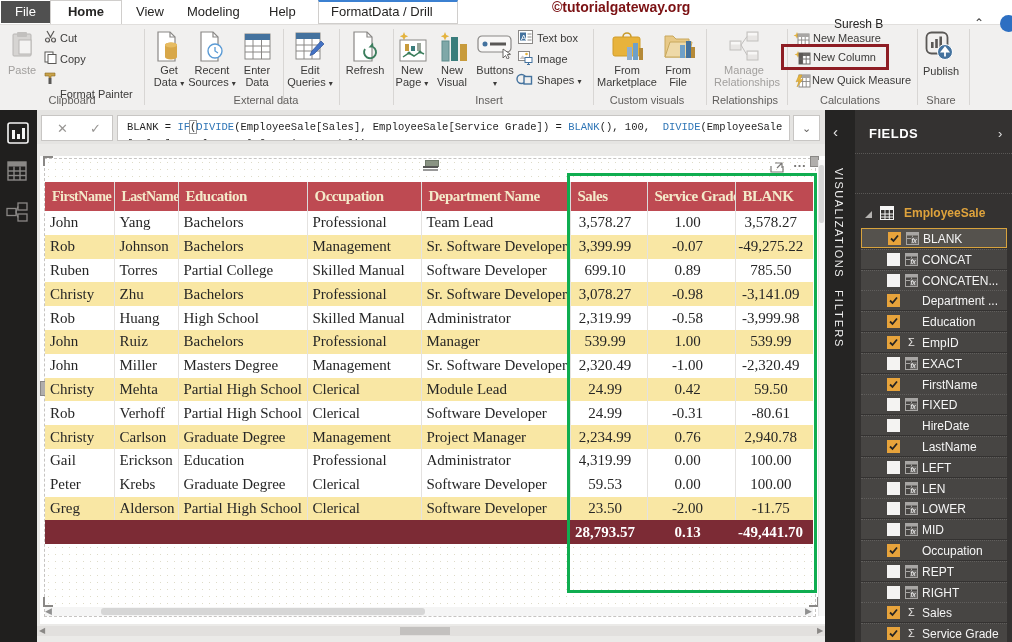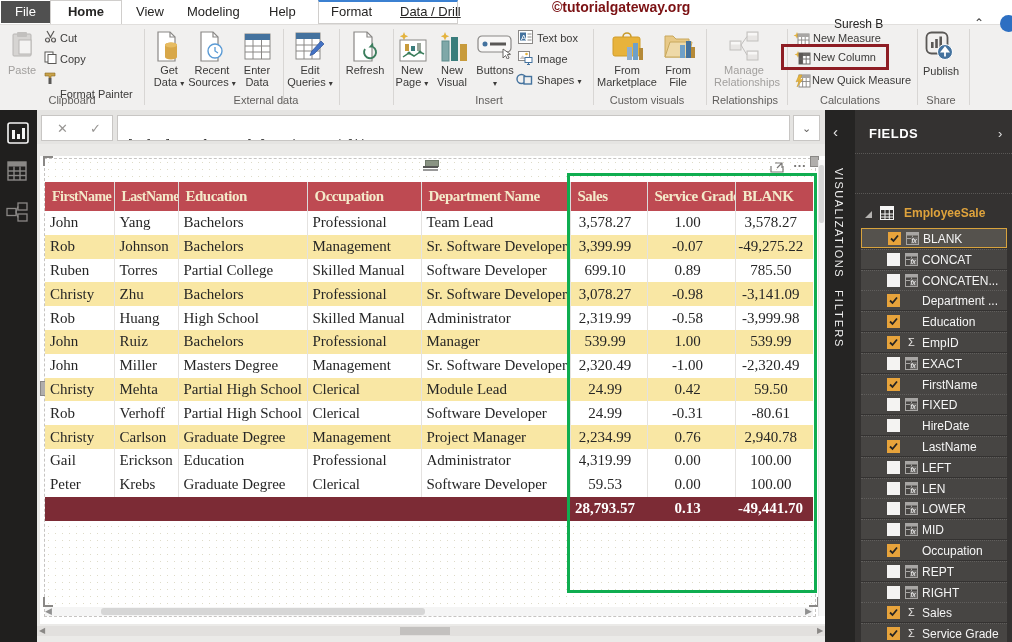--- a/index.html
+++ b/index.html
@@ -62,21 +62,21 @@
          font-size:13px;text-align:center;line-height:22px;">File</div>
     <div class="abs" style="left:50px;top:0px;width:72px;height:24px;background:#fff;
          border:1px solid #D0CECC;border-bottom:none;box-sizing:border-box;"></div>
     <div class="tab" style="left:50px;width:72px;text-align:center;font-weight:bold;">Home</div>
     <div class="tab" style="left:136px;">View</div>
     <div class="tab" style="left:187px;">Modeling</div>
     <div class="tab" style="left:269px;">Help</div>
     <div class="abs" style="left:318px;top:0px;width:140px;height:24px;background:#fff;
          border:1px solid #D0CECC;border-top:2px solid #3B80D1;box-sizing:border-box;"></div>
     <div class="tab" style="left:331px;">Format</div>
-    <div class="tab" style="left:400px;text-decoration:underline;">Data / Drill</div>
+    <div class="tab" style="left:372px;">Data / Drill</div>
     <div class="abs" style="left:552px;top:0px;font-size:14px;font-weight:bold;color:#7B1113;line-height:14px;">©tutorialgateway.org</div>
     <div class="abs" style="left:834px;top:17px;font-size:12px;color:#252423;">Suresh B</div>
     <div class="abs" style="left:974px;top:16px;color:#444;font-size:12px;">⌃</div>
     <div class="abs" style="left:1000px;top:15px;width:17px;height:17px;border-radius:50%;background:#2D6FC2;"></div>
   </div>
 
   <div id="ribbon" class="abs">
 
     <div class="rsep" style="left:144px;"></div>
     <div class="rsep" style="left:283px;"></div>
@@ -272,20 +272,21 @@
     <div class="blabel" style="left:916px;top:41px;width:50px;">Publish</div>
   </div>
 
   <div id="fxstrip" class="abs">
     <div class="fxbox" style="left:5px;width:72px;">
       <span style="position:absolute;left:15px;top:5px;color:#979593;font-size:13px;">✕</span>
       <span style="position:absolute;left:48px;top:5px;color:#979593;font-size:13px;">✓</span>
     </div>
     <div class="fxbox" style="left:81px;width:673px;overflow:hidden;
          font-family:'Liberation Mono',monospace;font-size:10.5px;color:#1E1E1E;">
+      <div style="position:absolute;left:9px;top:5px;white-space:pre;">BLANK = <span style="color:#2E75B6">IF</span><span style="border:1px solid #999;margin:-1px;">(</span><span style="color:#2E75B6">DIVIDE</span>(EmployeeSale[Sales], EmployeeSale[Service Grade]) = <span style="color:#2E75B6">BLANK</span>(), 100,  <span style="color:#2E75B6">DIVIDE</span>(EmployeeSale</div>
       <div style="position:absolute;left:9px;top:21.5px;white-space:pre;">[Sales], EmployeeSale[Service Grade]))</div>
     </div>
     <div class="fxbox" style="left:757px;width:27px;color:#605E5C;font-size:11px;text-align:center;line-height:24px;">⌄</div>
   </div>
 
   <div id="nav" class="abs">
     <svg class="abs" style="left:7px;top:12px;" width="22" height="22" viewBox="0 0 22 22">
       <rect x="1" y="1" width="20" height="20" rx="2" fill="none" stroke="#F5F5F5" stroke-width="1.6"></rect>
       <rect x="5" y="8" width="3" height="9" fill="#F5F5F5"></rect>
       <rect x="10" y="12" width="3" height="5" fill="#F5F5F5"></rect>
@@ -462,20 +463,30 @@
       <tr class="w dr" style="height:23.8px;">
             <td class="t">Peter</td>
             <td class="t">Krebs</td>
             <td class="t">Graduate Degree</td>
             <td class="t">Clerical</td>
             <td class="t">Software Developer</td>
             <td class="n">59.53</td>
             <td class="n">0.00</td>
             <td class="n">100.00</td>
           </tr>
+      <tr class="y dr" style="height:23.8px;">
+            <td class="t">Greg</td>
+            <td class="t">Alderson</td>
+            <td class="t">Partial High School</td>
+            <td class="t">Clerical</td>
+            <td class="t">Software Developer</td>
+            <td class="n">23.50</td>
+            <td class="n">-2.00</td>
+            <td class="n">-11.75</td>
+          </tr>
       <tr class="tot" style="height:24px;">
             <td></td>
             <td></td>
             <td></td>
             <td></td>
             <td></td>
             <td class="n">28,793.57</td>
             <td class="n">0.13</td>
             <td class="n">-49,441.70</td>
           </tr>

